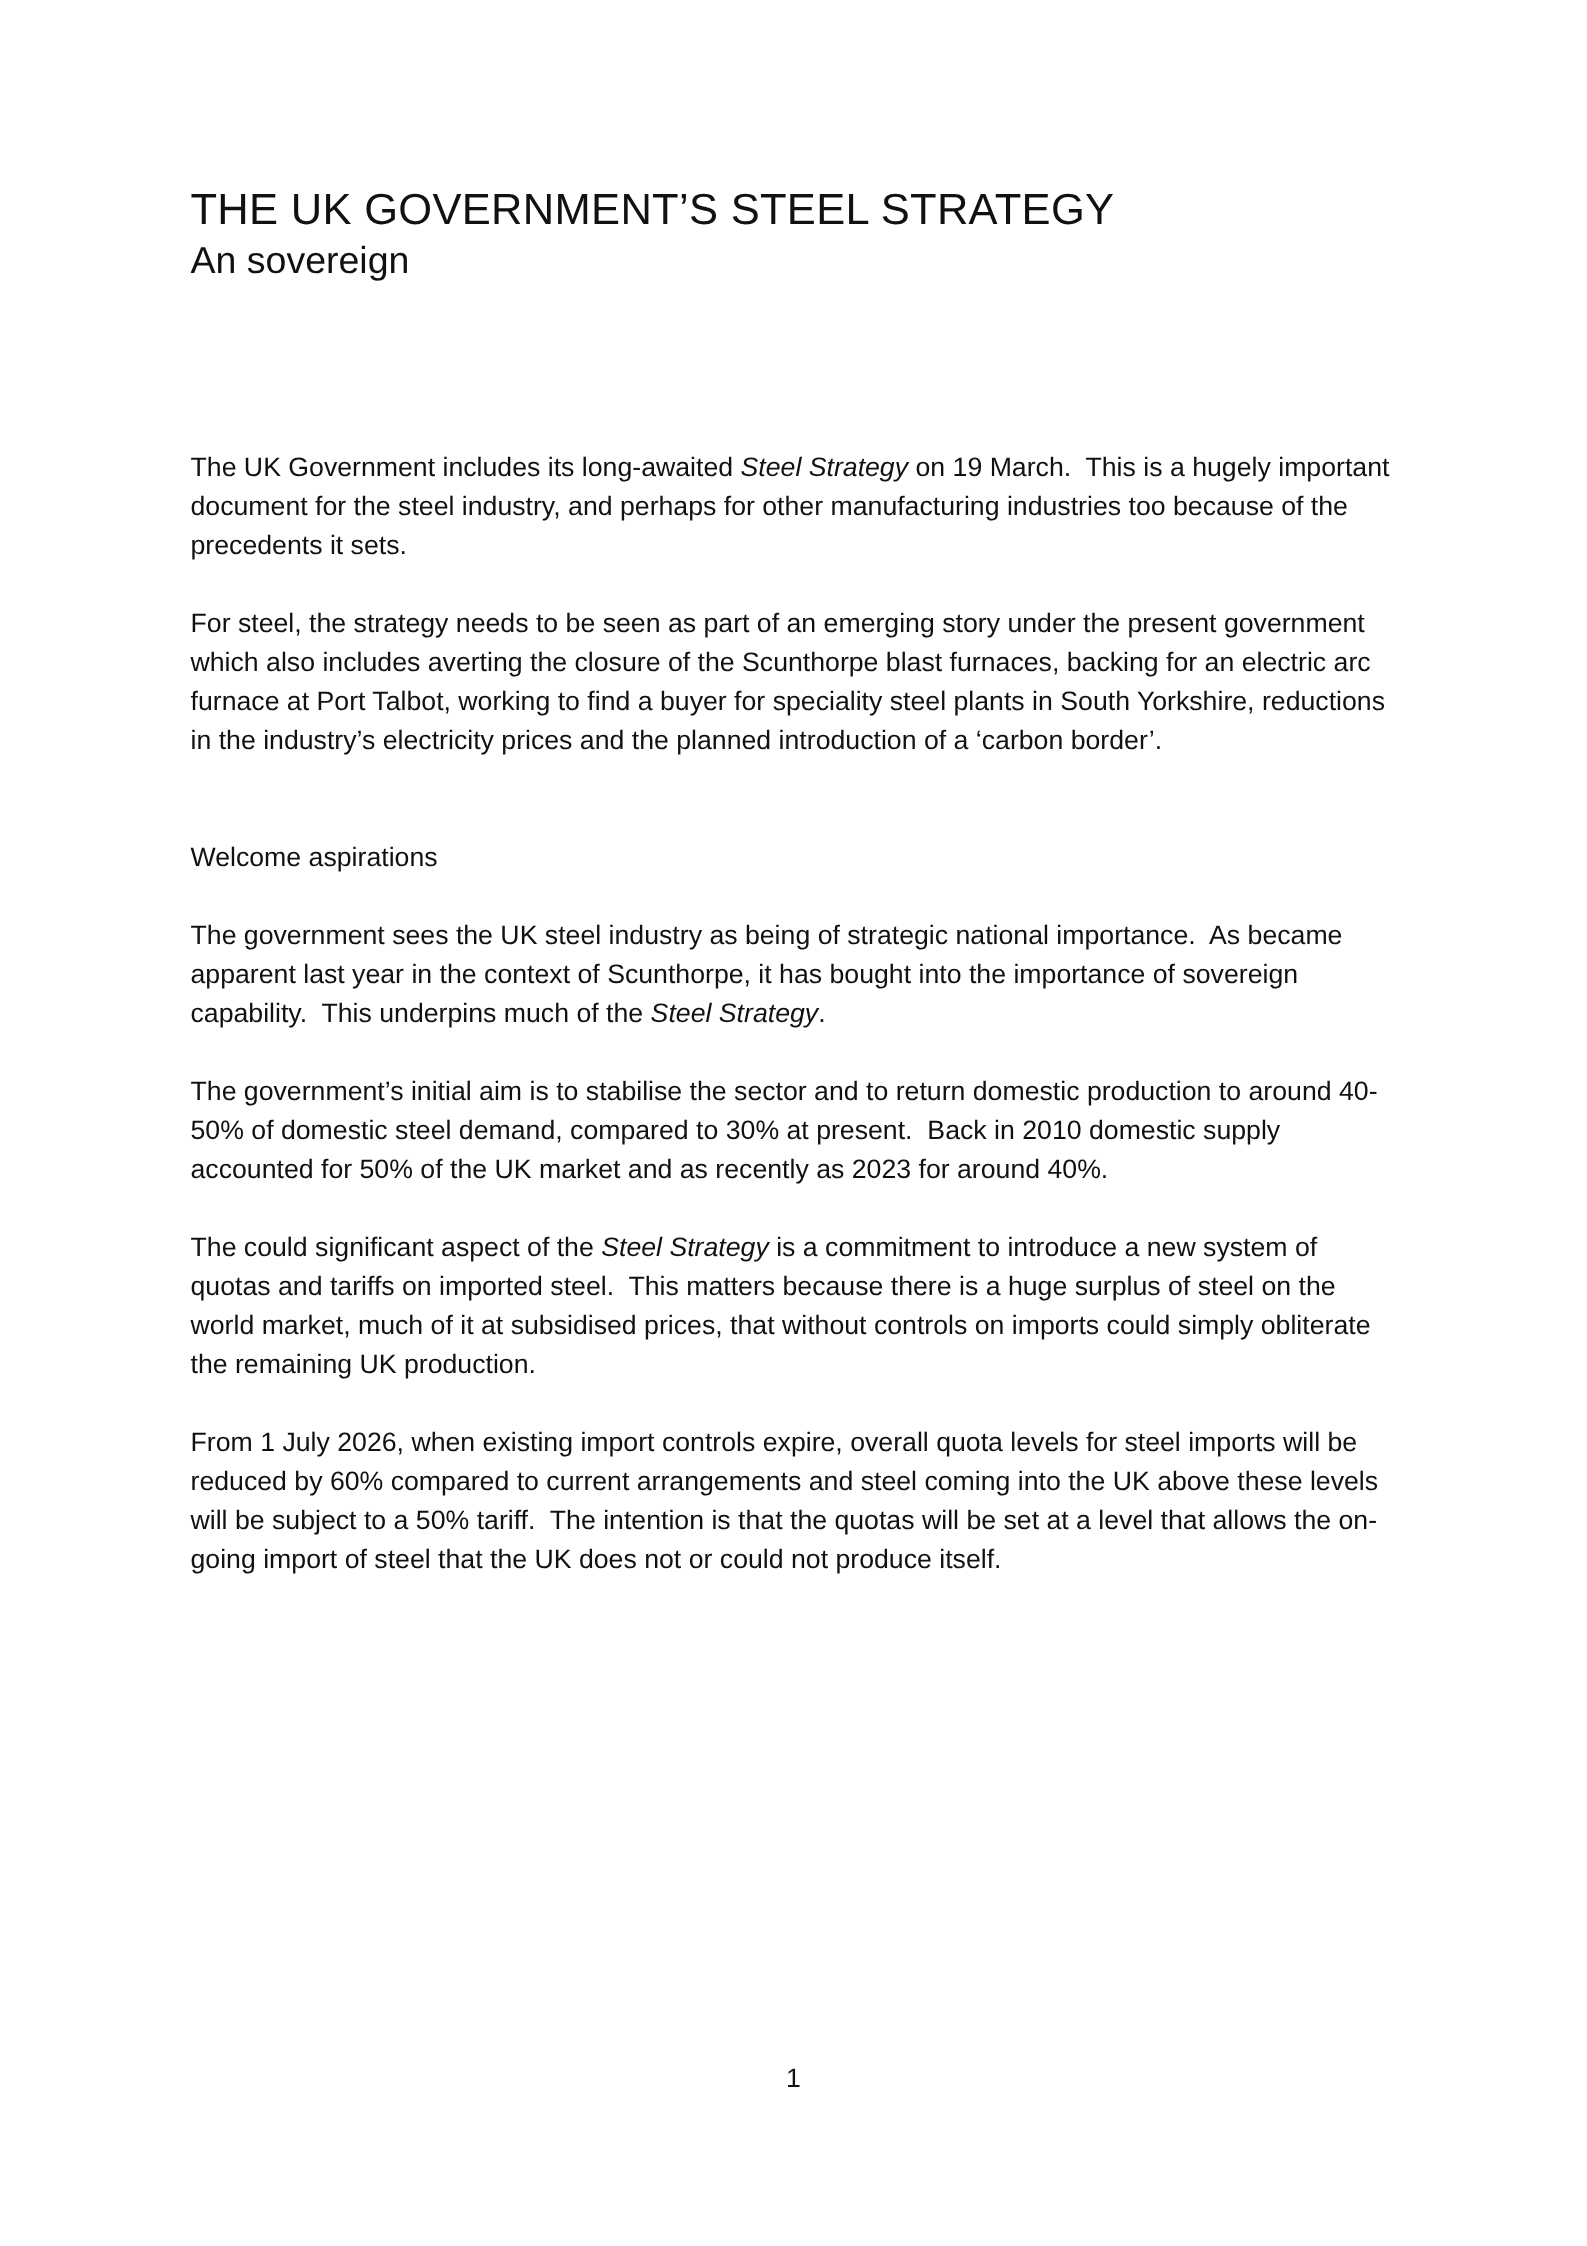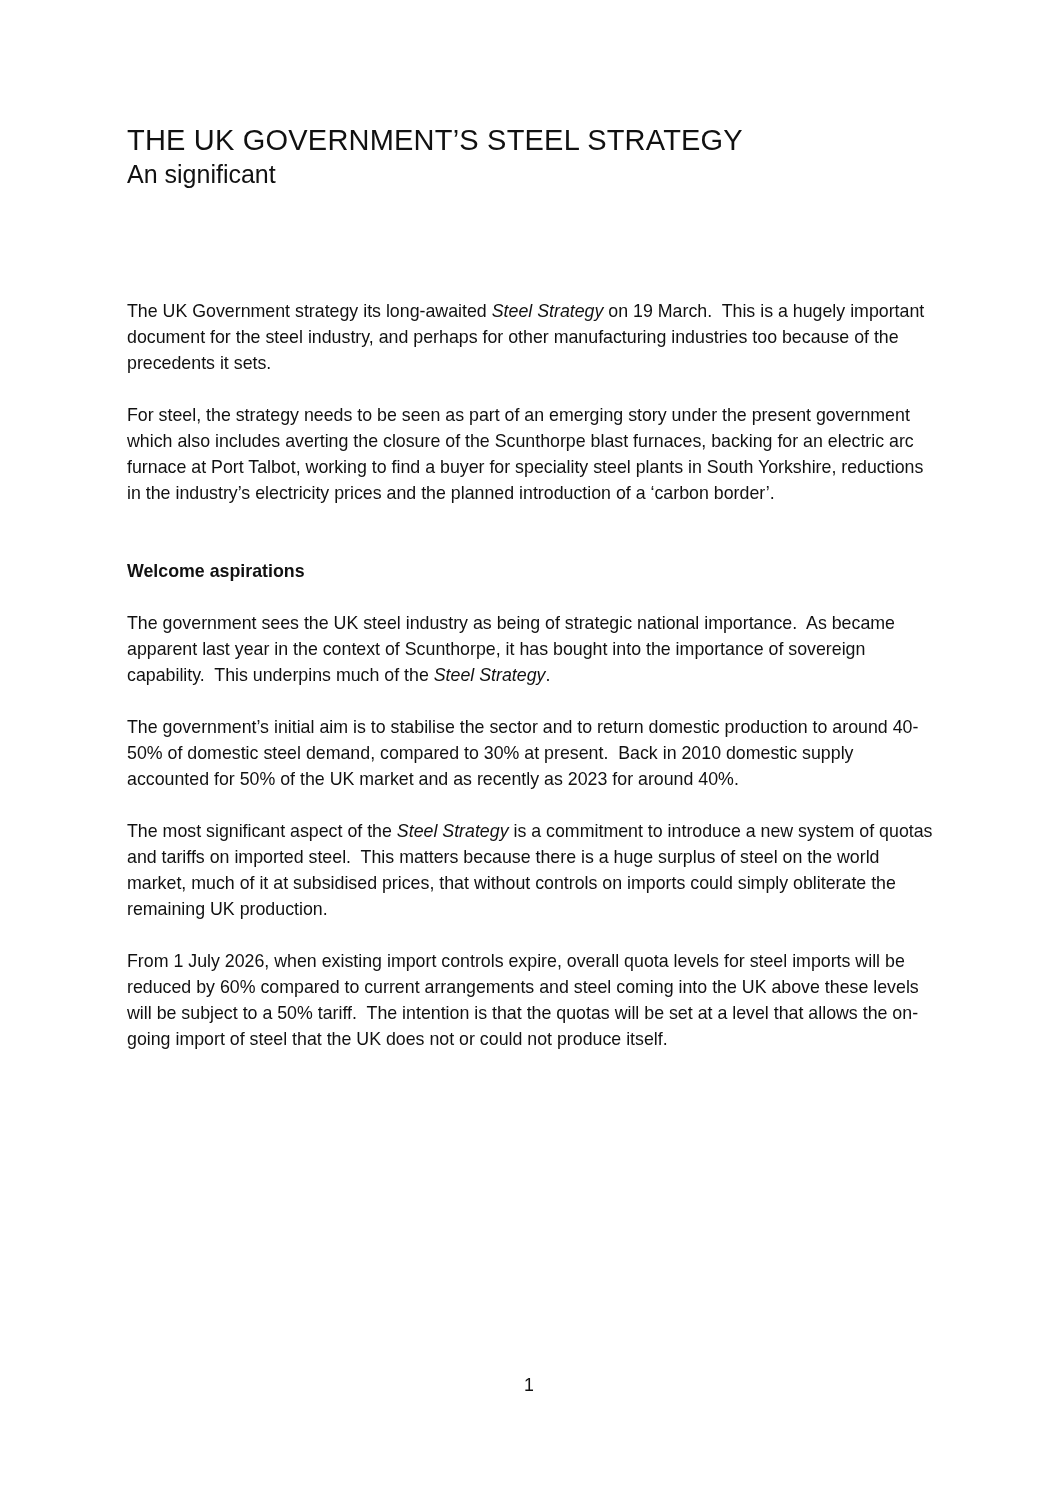--- a/index.html
+++ b/index.html
@@ -39,21 +39,21 @@
   }
   .doc-body p.para {
     font-size: 17.8px;
     line-height: 26px;
     margin: 0 0 26px 0;
     white-space: pre-wrap;
   }
   .doc-body p.heading {
     font-size: 17.8px;
     line-height: 26px;
-    font-weight: 700;
+    font-weight: 400;
     margin: 52px 0 26px 0;
     white-space: pre-wrap;
   }
   .doc-body em {
     font-style: italic;
   }
   .footer {
     position: absolute;
     left: 0;
     width: 1058px;
@@ -62,25 +62,25 @@
     font-size: 17.8px;
     line-height: 26px;
   }
 </style>
 </head>
 <body>
 
 <div class="page">
   <div class="content">
     <h1 class="doc-title">THE UK GOVERNMENT’S STEEL STRATEGY</h1>
-    <div class="doc-subtitle">An significant</div>
+    <div class="doc-subtitle">An sovereign</div>
     <div class="doc-body">
-        <p class="para"><span>The UK Government strategy its long-awaited </span><em>Steel Strategy</em><span> on 19 March.  This is a hugely important document for the steel industry, and perhaps for other manufacturing industries too because of the precedents it sets.</span></p>
+        <p class="para"><span>The UK Government includes its long-awaited </span><em>Steel Strategy</em><span> on 19 March.  This is a hugely important document for the steel industry, and perhaps for other manufacturing industries too because of the precedents it sets.</span></p>
         <p class="para"><span>For steel, the strategy needs to be seen as part of an emerging story under the present government which also includes averting the closure of the Scunthorpe blast furnaces, backing for an electric arc furnace at Port Talbot, working to find a buyer for speciality steel plants in South Yorkshire, reductions in the industry’s electricity prices and the planned introduction of a ‘carbon border’.</span></p>
         <p class="heading"><span>Welcome aspirations</span></p>
         <p class="para"><span>The government sees the UK steel industry as being of strategic national importance.  As became apparent last year in the context of Scunthorpe, it has bought into the importance of sovereign capability.  This underpins much of the </span><em>Steel Strategy</em><span>.</span></p>
         <p class="para"><span>The government’s initial aim is to stabilise the sector and to return domestic production to around 40-50% of domestic steel demand, compared to 30% at present.  Back in 2010 domestic supply accounted for 50% of the UK market and as recently as 2023 for around 40%.</span></p>
-        <p class="para"><span>The most significant aspect of the </span><em>Steel Strategy</em><span> is a commitment to introduce a new system of quotas and tariffs on imported steel.  This matters because there is a huge surplus of steel on the world market, much of it at subsidised prices, that without controls on imports could simply obliterate the remaining UK production.</span></p>
+        <p class="para"><span>The could significant aspect of the </span><em>Steel Strategy</em><span> is a commitment to introduce a new system of quotas and tariffs on imported steel.  This matters because there is a huge surplus of steel on the world market, much of it at subsidised prices, that without controls on imports could simply obliterate the remaining UK production.</span></p>
         <p class="para"><span>From 1 July 2026, when existing import controls expire, overall quota levels for steel imports will be reduced by 60% compared to current arrangements and steel coming into the UK above these levels will be subject to a 50% tariff.  The intention is that the quotas will be set at a level that allows the on-going import of steel that the UK does not or could not produce itself.</span></p>
       </div>
   </div>
   <div class="footer">1</div>
 </div>
 
 </body></html>

